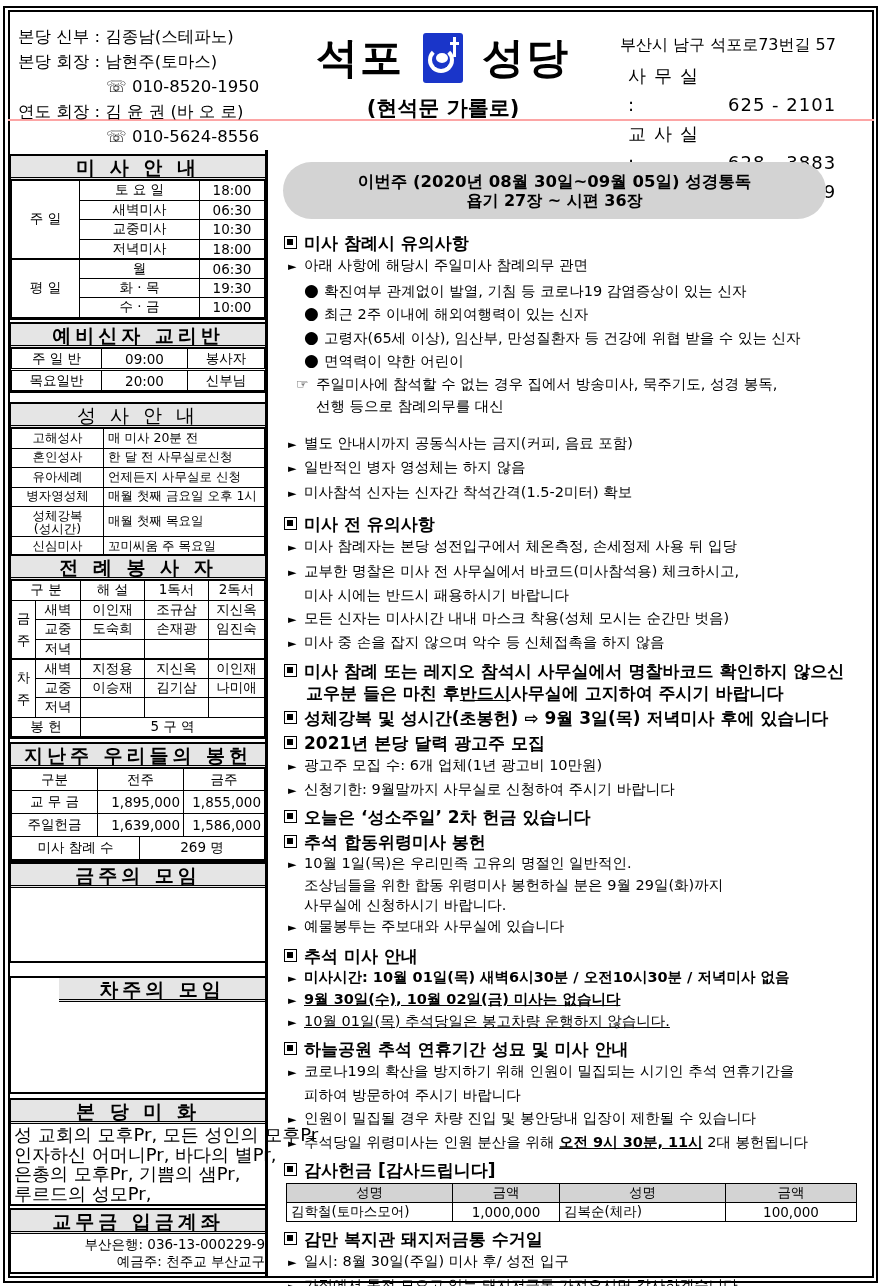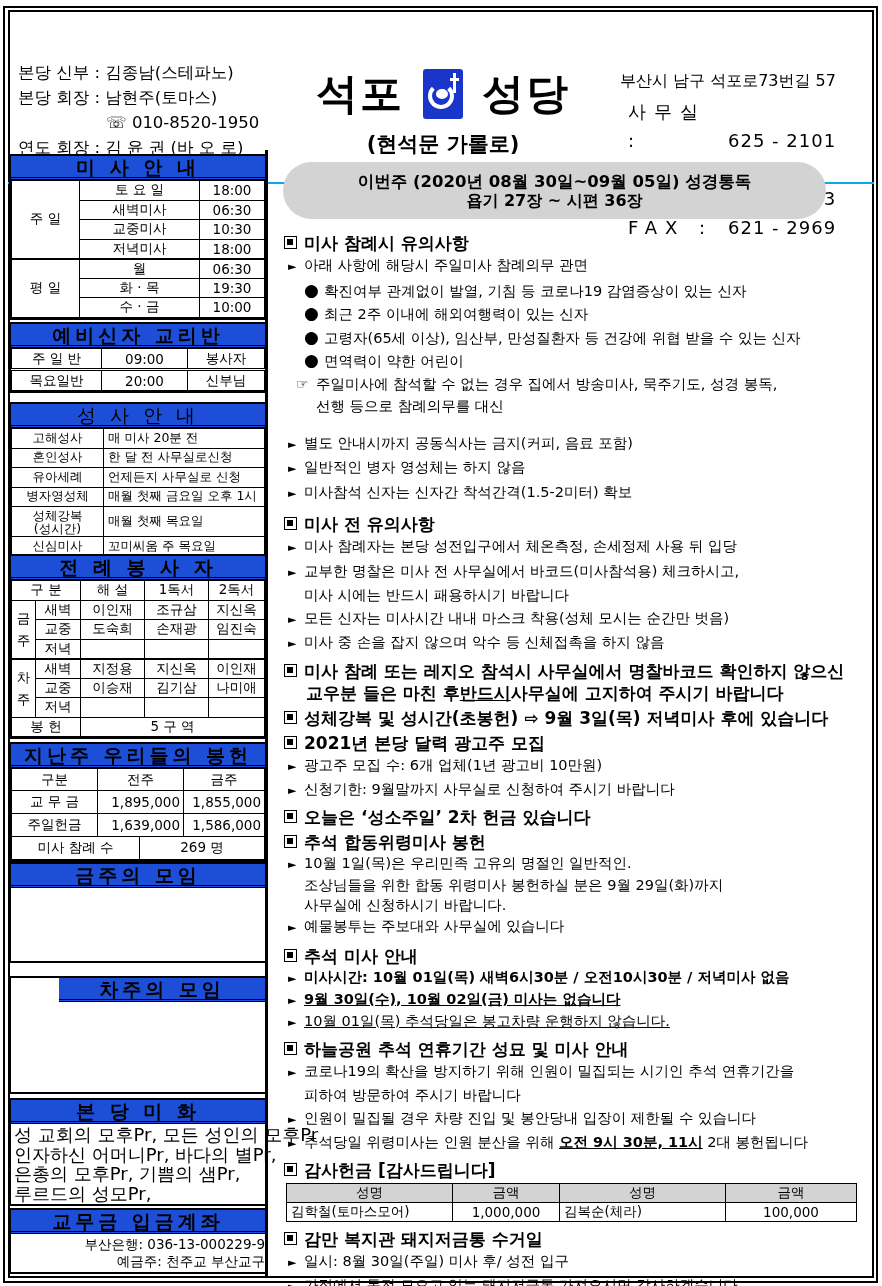--- a/index.html
+++ b/index.html
@@ -1,40 +1,40 @@
 <!DOCTYPE html>
 <html><head>
 <meta charset="utf-8">
 <style>
   * { box-sizing: border-box; margin: 0; padding: 0; }
   body { width: 882px; height: 1286px; background: #fff; font-family: "DejaVu Sans", sans-serif; color: #000; position: relative; overflow: hidden; }
   .outer { position: absolute; left: 3px; top: 6px; width: 875px; height: 1277px; border: 2px solid #000; }
   .inner { position: absolute; left: 8px; top: 10px; width: 866px; height: 1268px; border: 2px solid #000; }
 
   
-  .header { position: absolute; left: 8px; top: 10px; width: 866px; height: 138px; border-bottom: 2px solid #0ea5e9; margin-top: 36px; }
+  .header { position: absolute; left: 8px; top: 10px; width: 866px; height: 111px; border-bottom: 2px solid #fca5a5; }
   .hdr-left { position: absolute; left: 10px; top: 14px; font-size: 16.5px; line-height: 25px; white-space: nowrap; }
   .hdr-left .phone { padding-left: 88px; }
   .hdr-center { position: absolute; left: 300px; top: 20px; width: 270px; text-align: center; }
   .church-name { font-size: 42px; font-weight: bold; display: flex; align-items: center; justify-content: center; gap: 19px; letter-spacing: 2px; }
   .logo { width: 40px; height: 50px; background: #1a35c9; border-radius: 3px; position: relative; display: inline-block; }
   .logo-ring { position: absolute; left: 5px; top: 14px; width: 26px; height: 26px; border: 4px solid #fff; border-radius: 50%; border-top-color: transparent; }
   .logo-cross-v { position: absolute; right: 7px; top: 4px; width: 3px; height: 20px; background: #fff; }
   .logo-cross-h { position: absolute; right: 4px; top: 9px; width: 9px; height: 3px; background: #fff; }
   .logo-inner { position: absolute; left: 13px; top: 20px; width: 12px; height: 10px; background: #fff; border-radius: 50%; }
   .sub-name { font-size: 21px; font-weight: bold; margin-top: 8px; }
   .hdr-right { position: absolute; left: 612px; top: 20px; font-size: 16px; line-height: 29px; }
   .hdr-right .addr { font-size: 16px; margin-bottom: 2px; }
   .hdr-right .contact { font-size: 18px; padding-left: 8px; letter-spacing: 1px; }
   .hdr-right .lbl { display: inline-block; width: 100px; letter-spacing: 8px; }
 
   
   .sidebar { position: absolute; left: 8px; top: 150px; width: 260px; height: 1126px; border-right: 3px solid #000; }
   .box { position: absolute; left: 1px; width: 258px; border: 2px solid #000; background: #fff; }
-  .box-title { background: #1d4ed8; text-align: center; font-weight: bold; font-size: 19px; letter-spacing: 4px; line-height: 22px; height: 24px; border-bottom: 3px double #000; }
+  .box-title { background: #e5e5e5; text-align: center; font-weight: bold; font-size: 19px; letter-spacing: 4px; line-height: 22px; height: 24px; border-bottom: 3px double #000; }
   .box-title.light { font-weight: normal; }
   table { border-collapse: collapse; width: 100%; font-size: 13.5px; }
   td { border: 1px solid #000; text-align: center; height: 19.5px; padding: 0; }
   .lt { text-align: left; padding-left: 4px; }
   .rt { text-align: right; padding-right: 3px; }
   .prayer { font-size: 18px; line-height: 19.5px; padding: 1px 3px; white-space: nowrap; }
   .account { font-size: 13.5px; line-height: 17px; text-align: right; padding: 2px 0; }
 
   
   .main { position: absolute; left: 270px; top: 150px; width: 604px; height: 1126px; }

